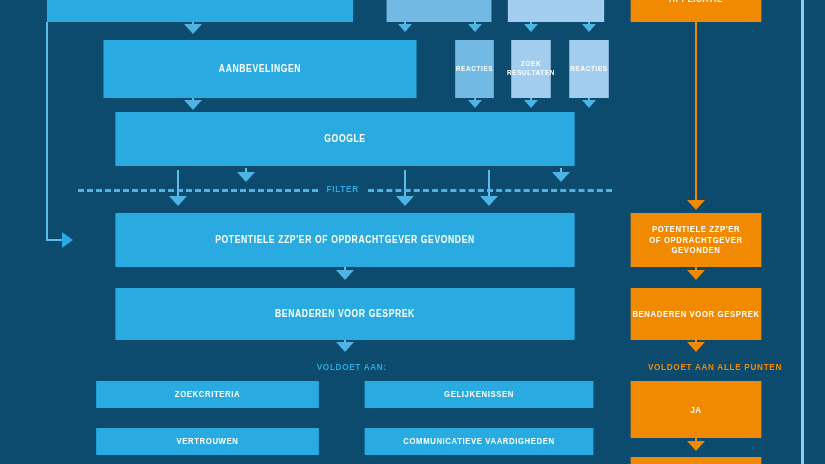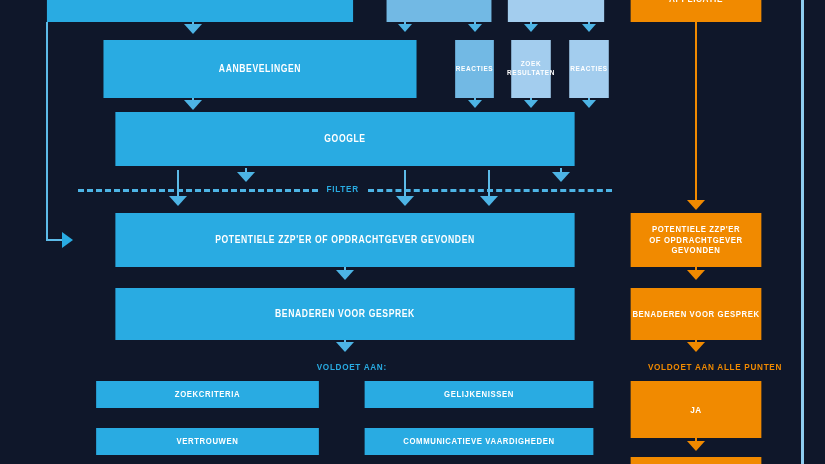--- a/index.html
+++ b/index.html
@@ -2,21 +2,21 @@
 <html><head>
 <meta charset="utf-8">
 <style>
   * { box-sizing: border-box; margin: 0; padding: 0; }
   html, body {
     width: 825px; height: 464px;
     background: #ffffff;
     font-family: "Liberation Sans", sans-serif;
     overflow: hidden;
   }
-  #stage { position: relative; width: 825px; height: 464px; background: #0f172a; }
+  #stage { position: relative; width: 825px; height: 464px; background: #0c4a6e; }
 
   .box {
     position: absolute;
     display: flex; align-items: center; justify-content: center;
     text-align: center;
     color: #ffffff;
     font-weight: 700;
     letter-spacing: 0.7px;
     line-height: 1.18;
     text-transform: uppercase;

